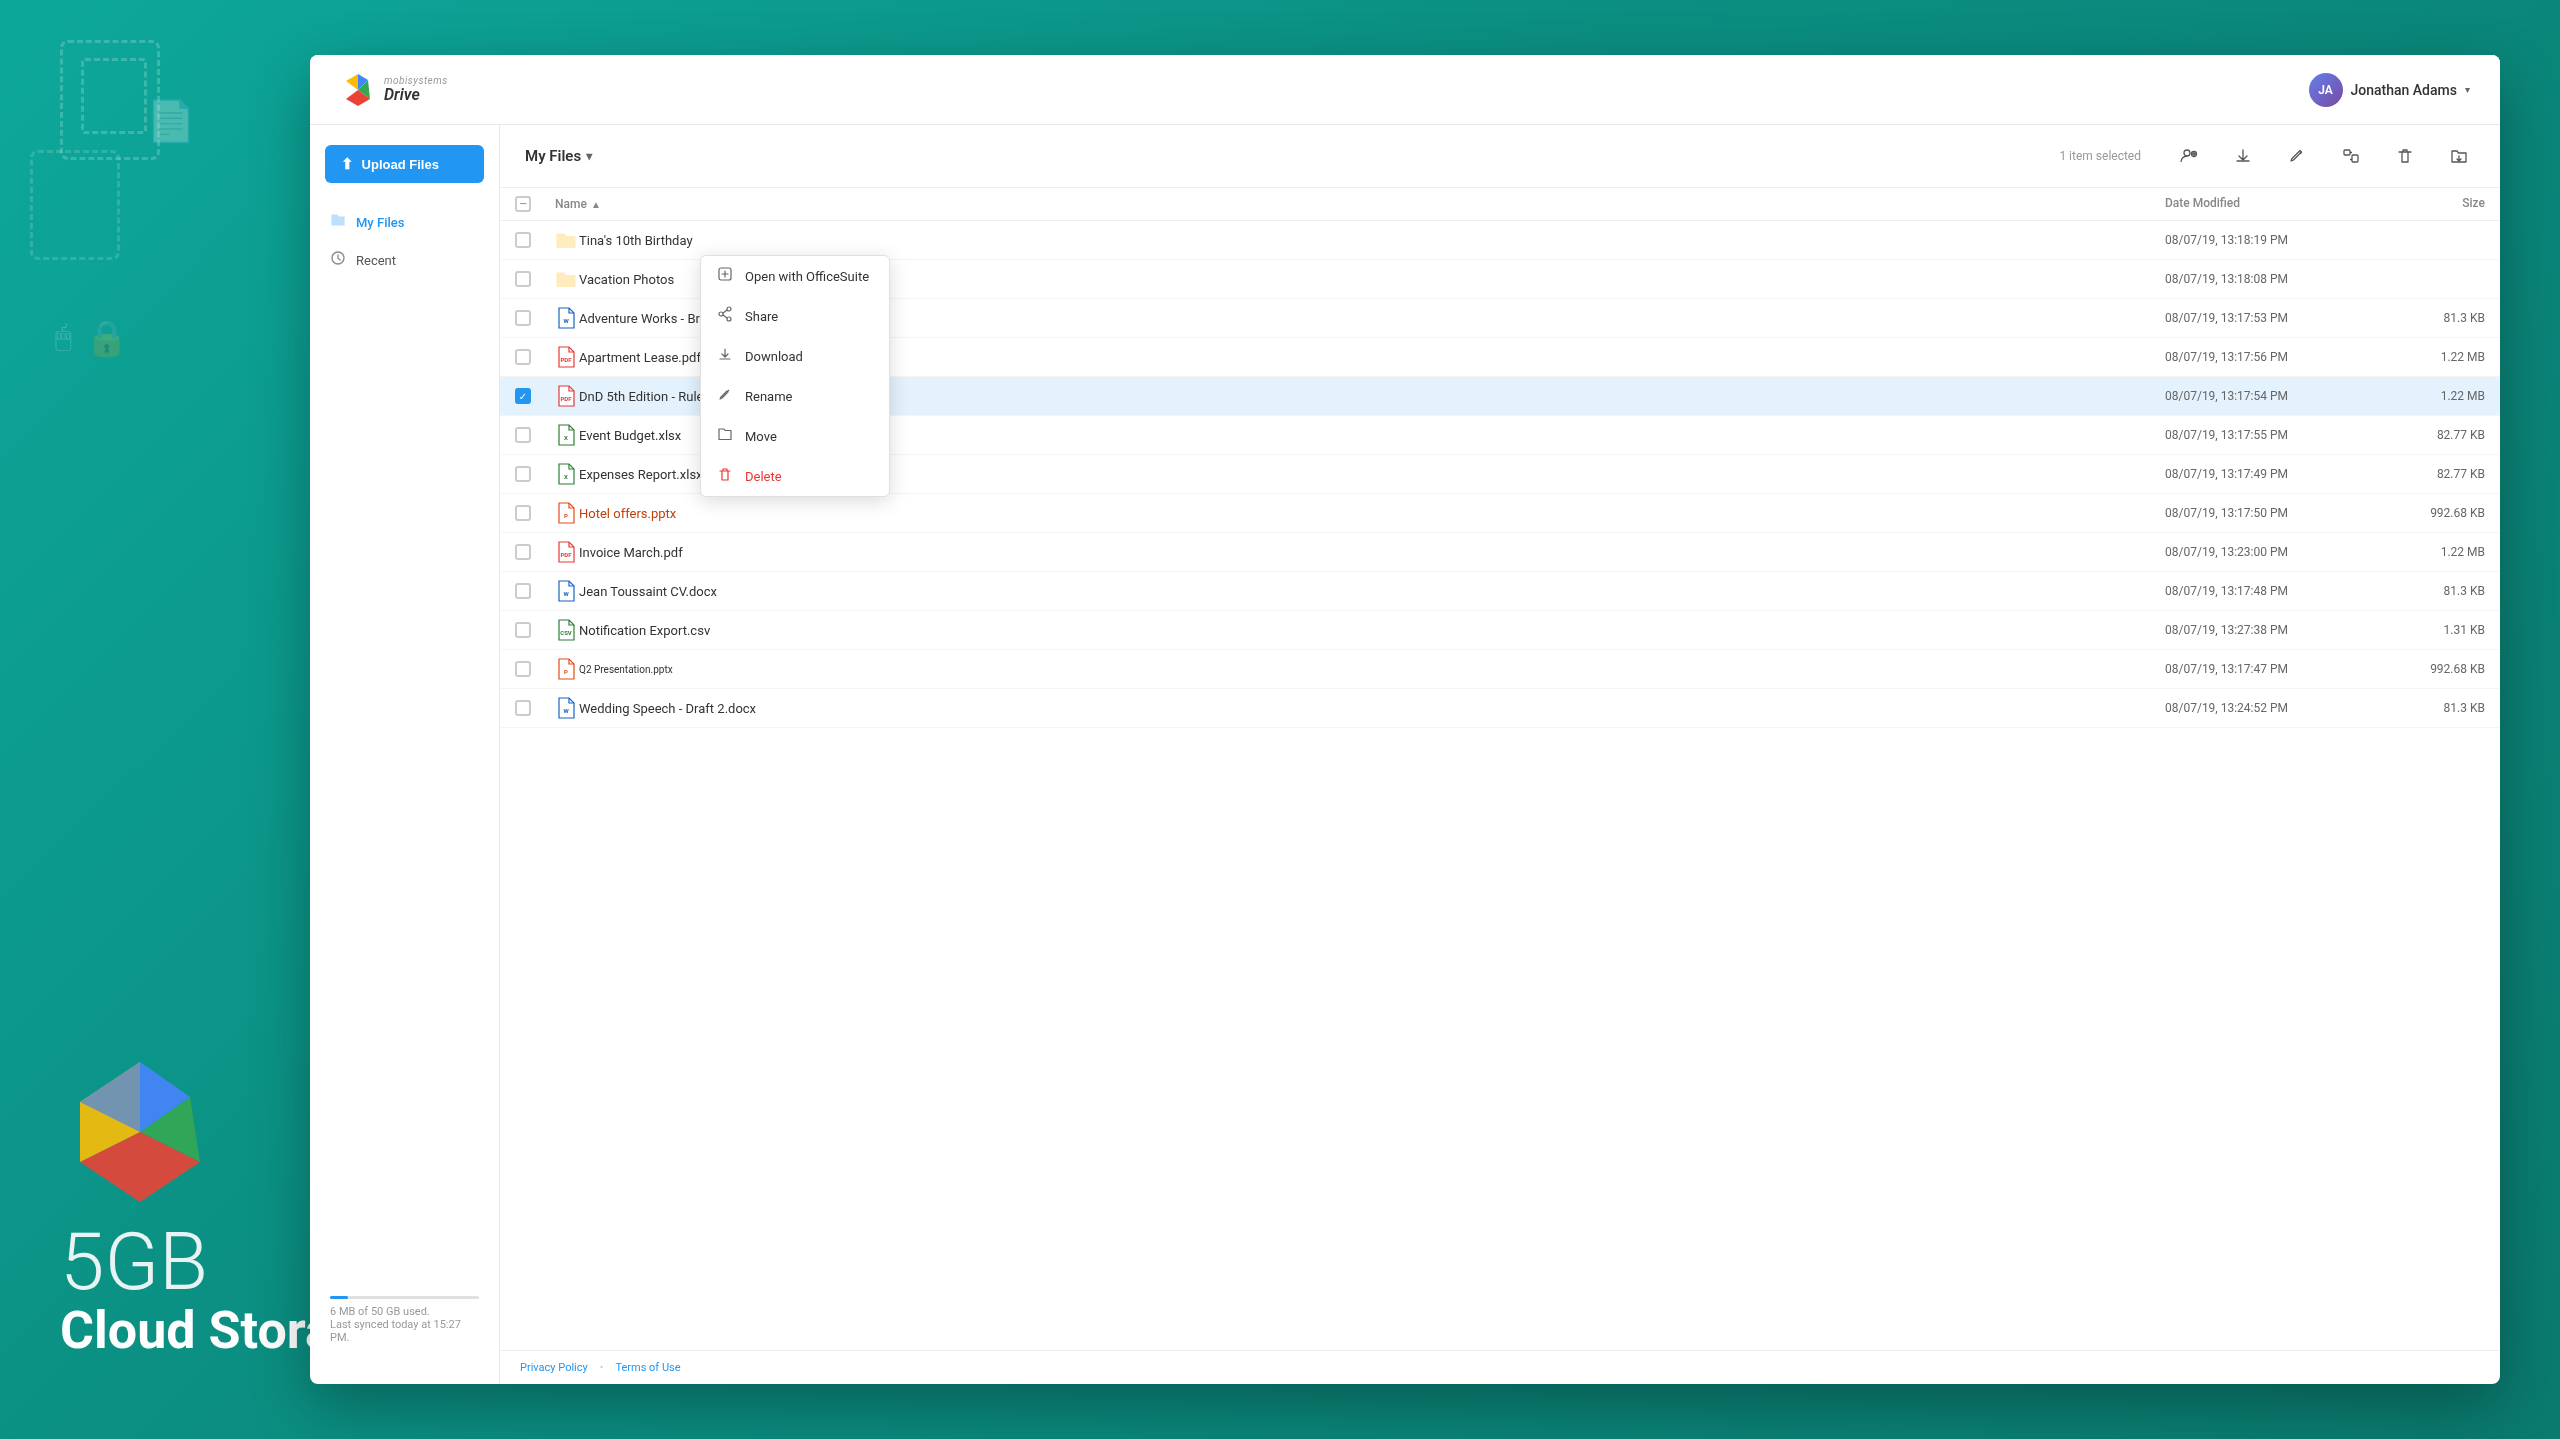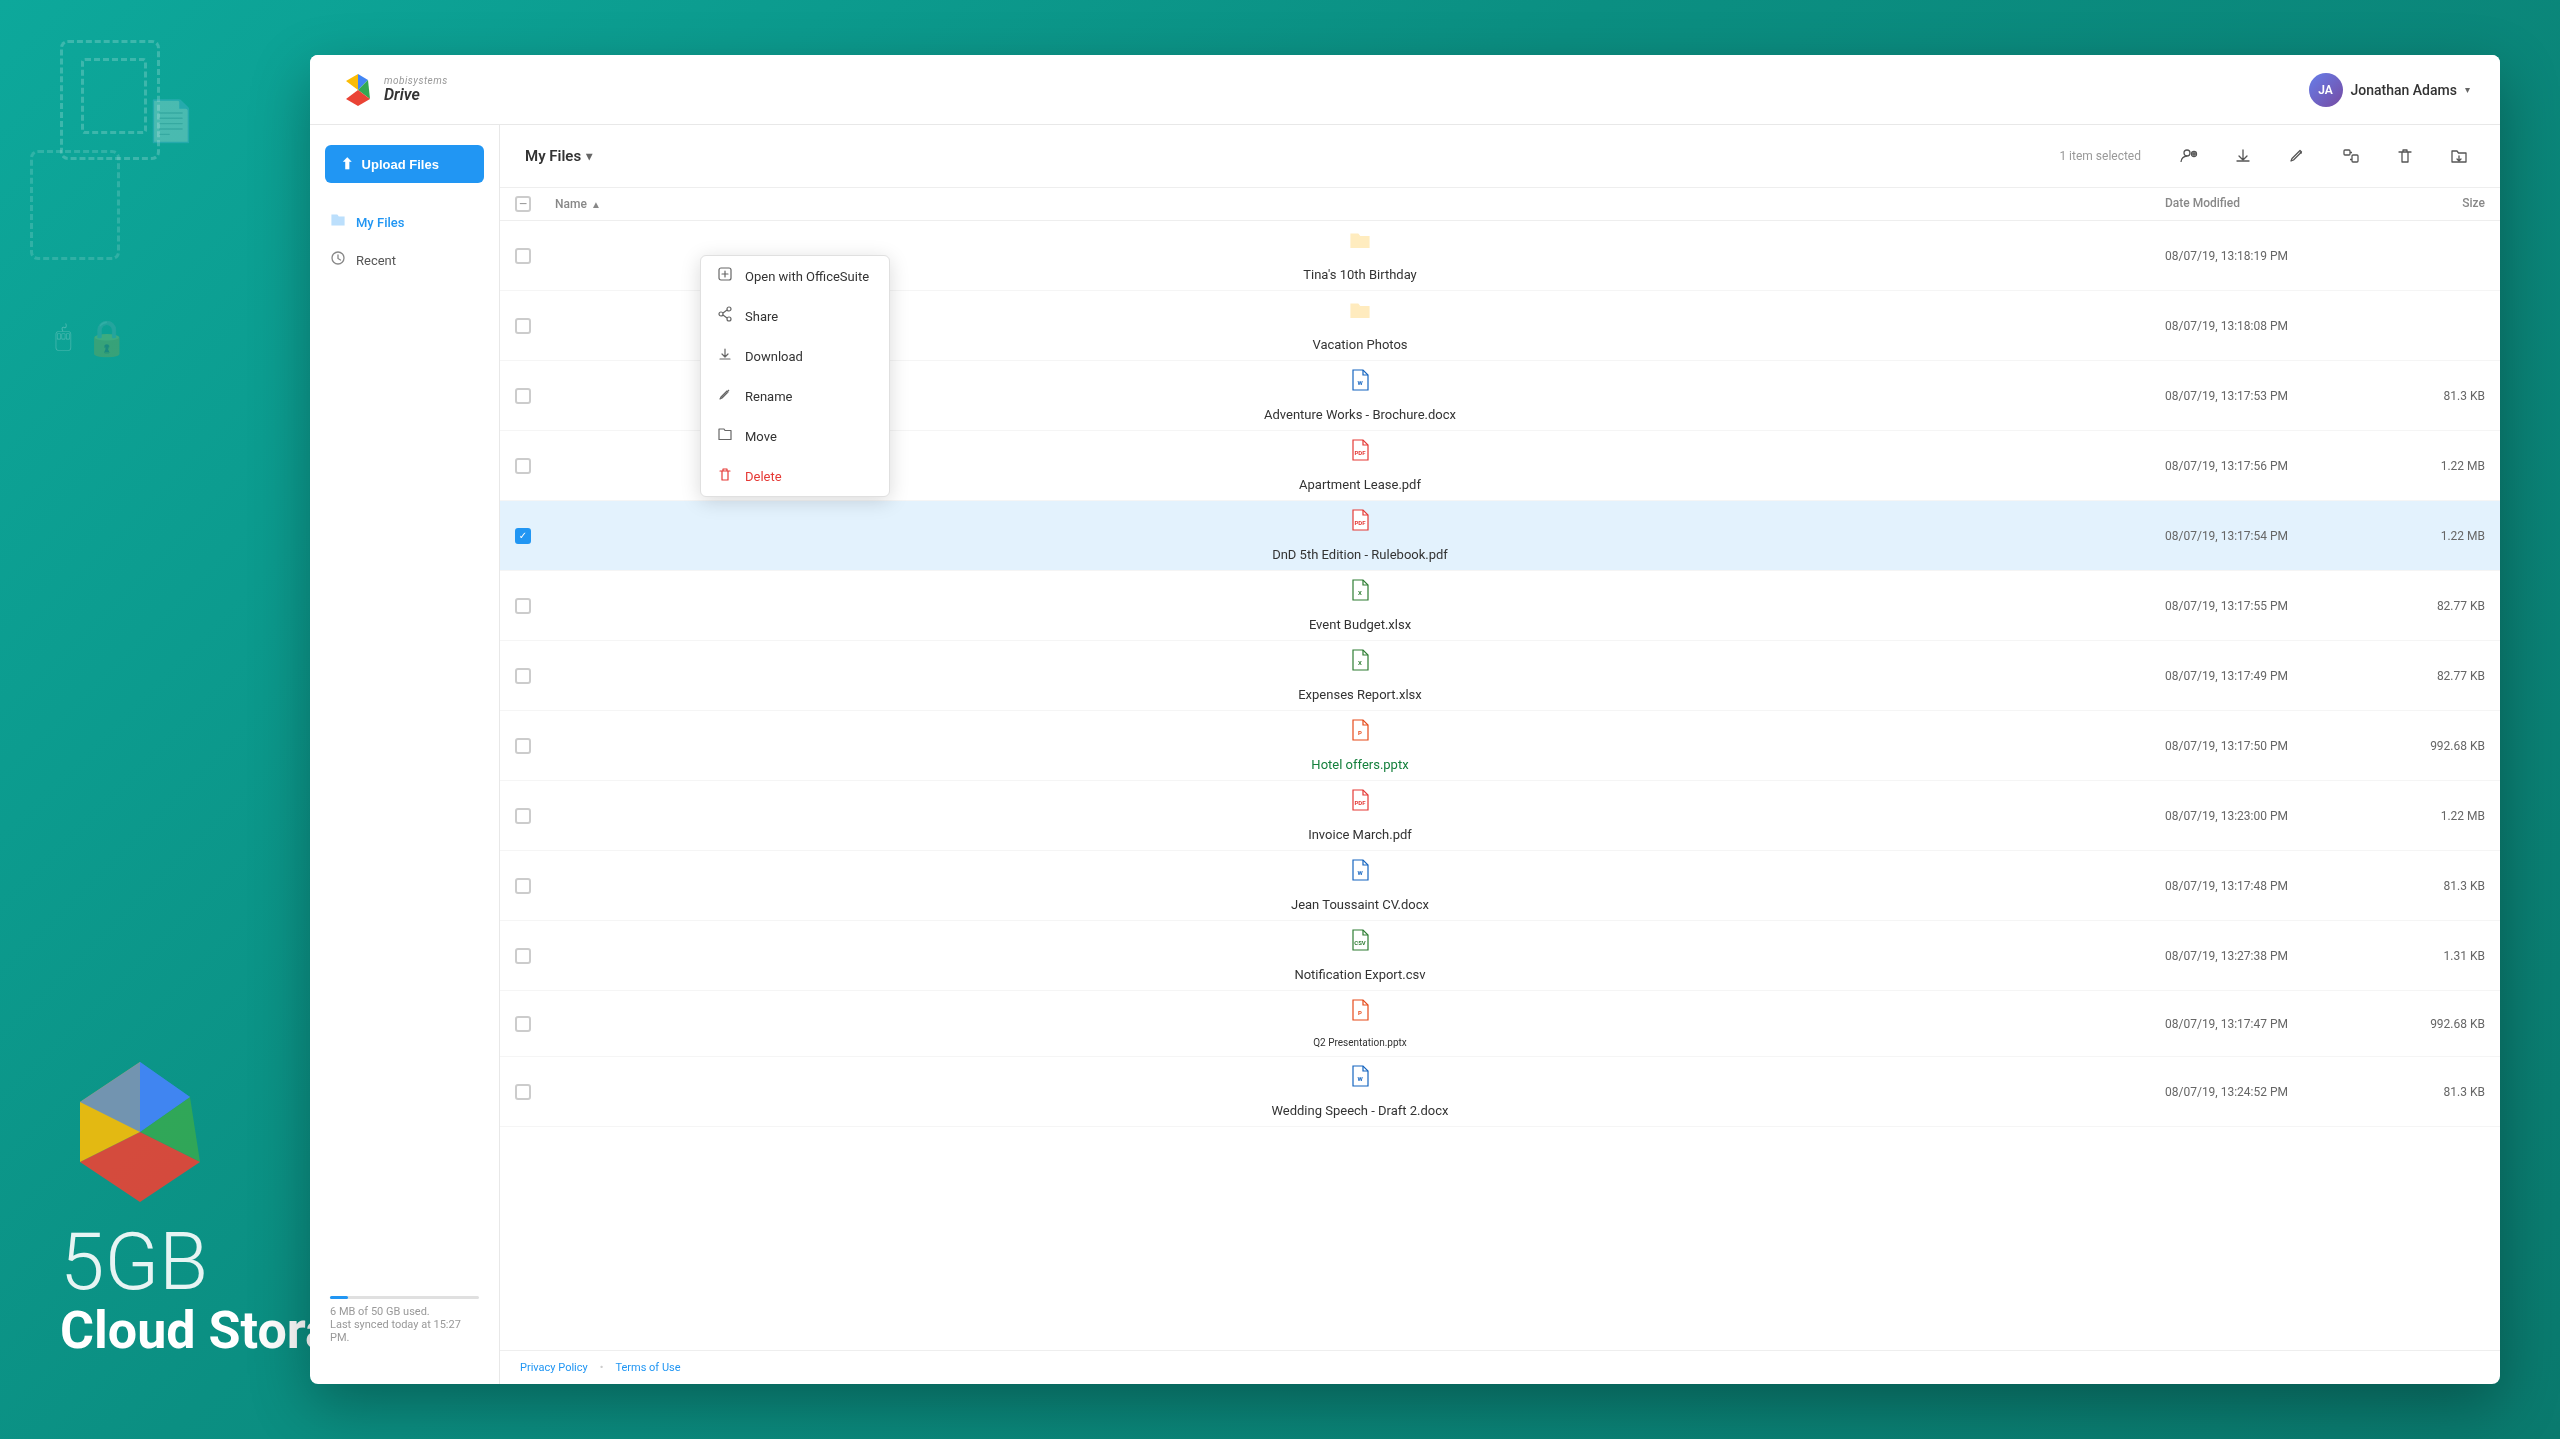--- a/index.html
+++ b/index.html
@@ -386,22 +386,21 @@
 
     .checkbox.checked {
       background: #2196f3;
       border-color: #2196f3;
       color: white;
     }
 
     .file-info {
       display: flex;
       align-items: center;
-      gap: 16px;
-      flex-direction: column;
+      gap: 2px;
     }
 
     .file-icon {
       width: 22px; height: 22px;
       display: flex; align-items: center; justify-content: center;
       font-size: 18px;
     }
 
     .file-date { color: #666; font-size: 12px; }
     .file-size { color: #666; font-size: 12px; text-align: right; }
@@ -765,21 +764,21 @@
       <div class="checkbox " style=""></div>
     </div>
     <div class="file-info">
       <div class="file-icon">
                 <svg width="20" height="22" viewBox="0 0 20 22" fill="none">
     <path d="M3 1h10l5 5v15H3V1z" fill="white" stroke="#e64a19" stroke-width="1.2"></path>
     <path d="M13 1v5h5" stroke="#e64a19" stroke-width="1.2"></path>
     <text x="10" y="16" text-anchor="middle" font-size="6" font-weight="bold" fill="#e64a19">P</text>
   </svg>
               </div>
-      <span style="font-size:13px;color:#15803d;">Hotel offers.pptx</span>
+      <span style="font-size:13px;color:#c2410c;">Hotel offers.pptx</span>
     </div>
     <div class="file-date">08/07/19, 13:17:50 PM</div>
     <div class="file-size">992.68 KB</div>
   </div>
           <div class="file-row">
     <div class="file-row-check">
       <div class="checkbox " style=""></div>
     </div>
     <div class="file-info">
       <div class="file-icon">

